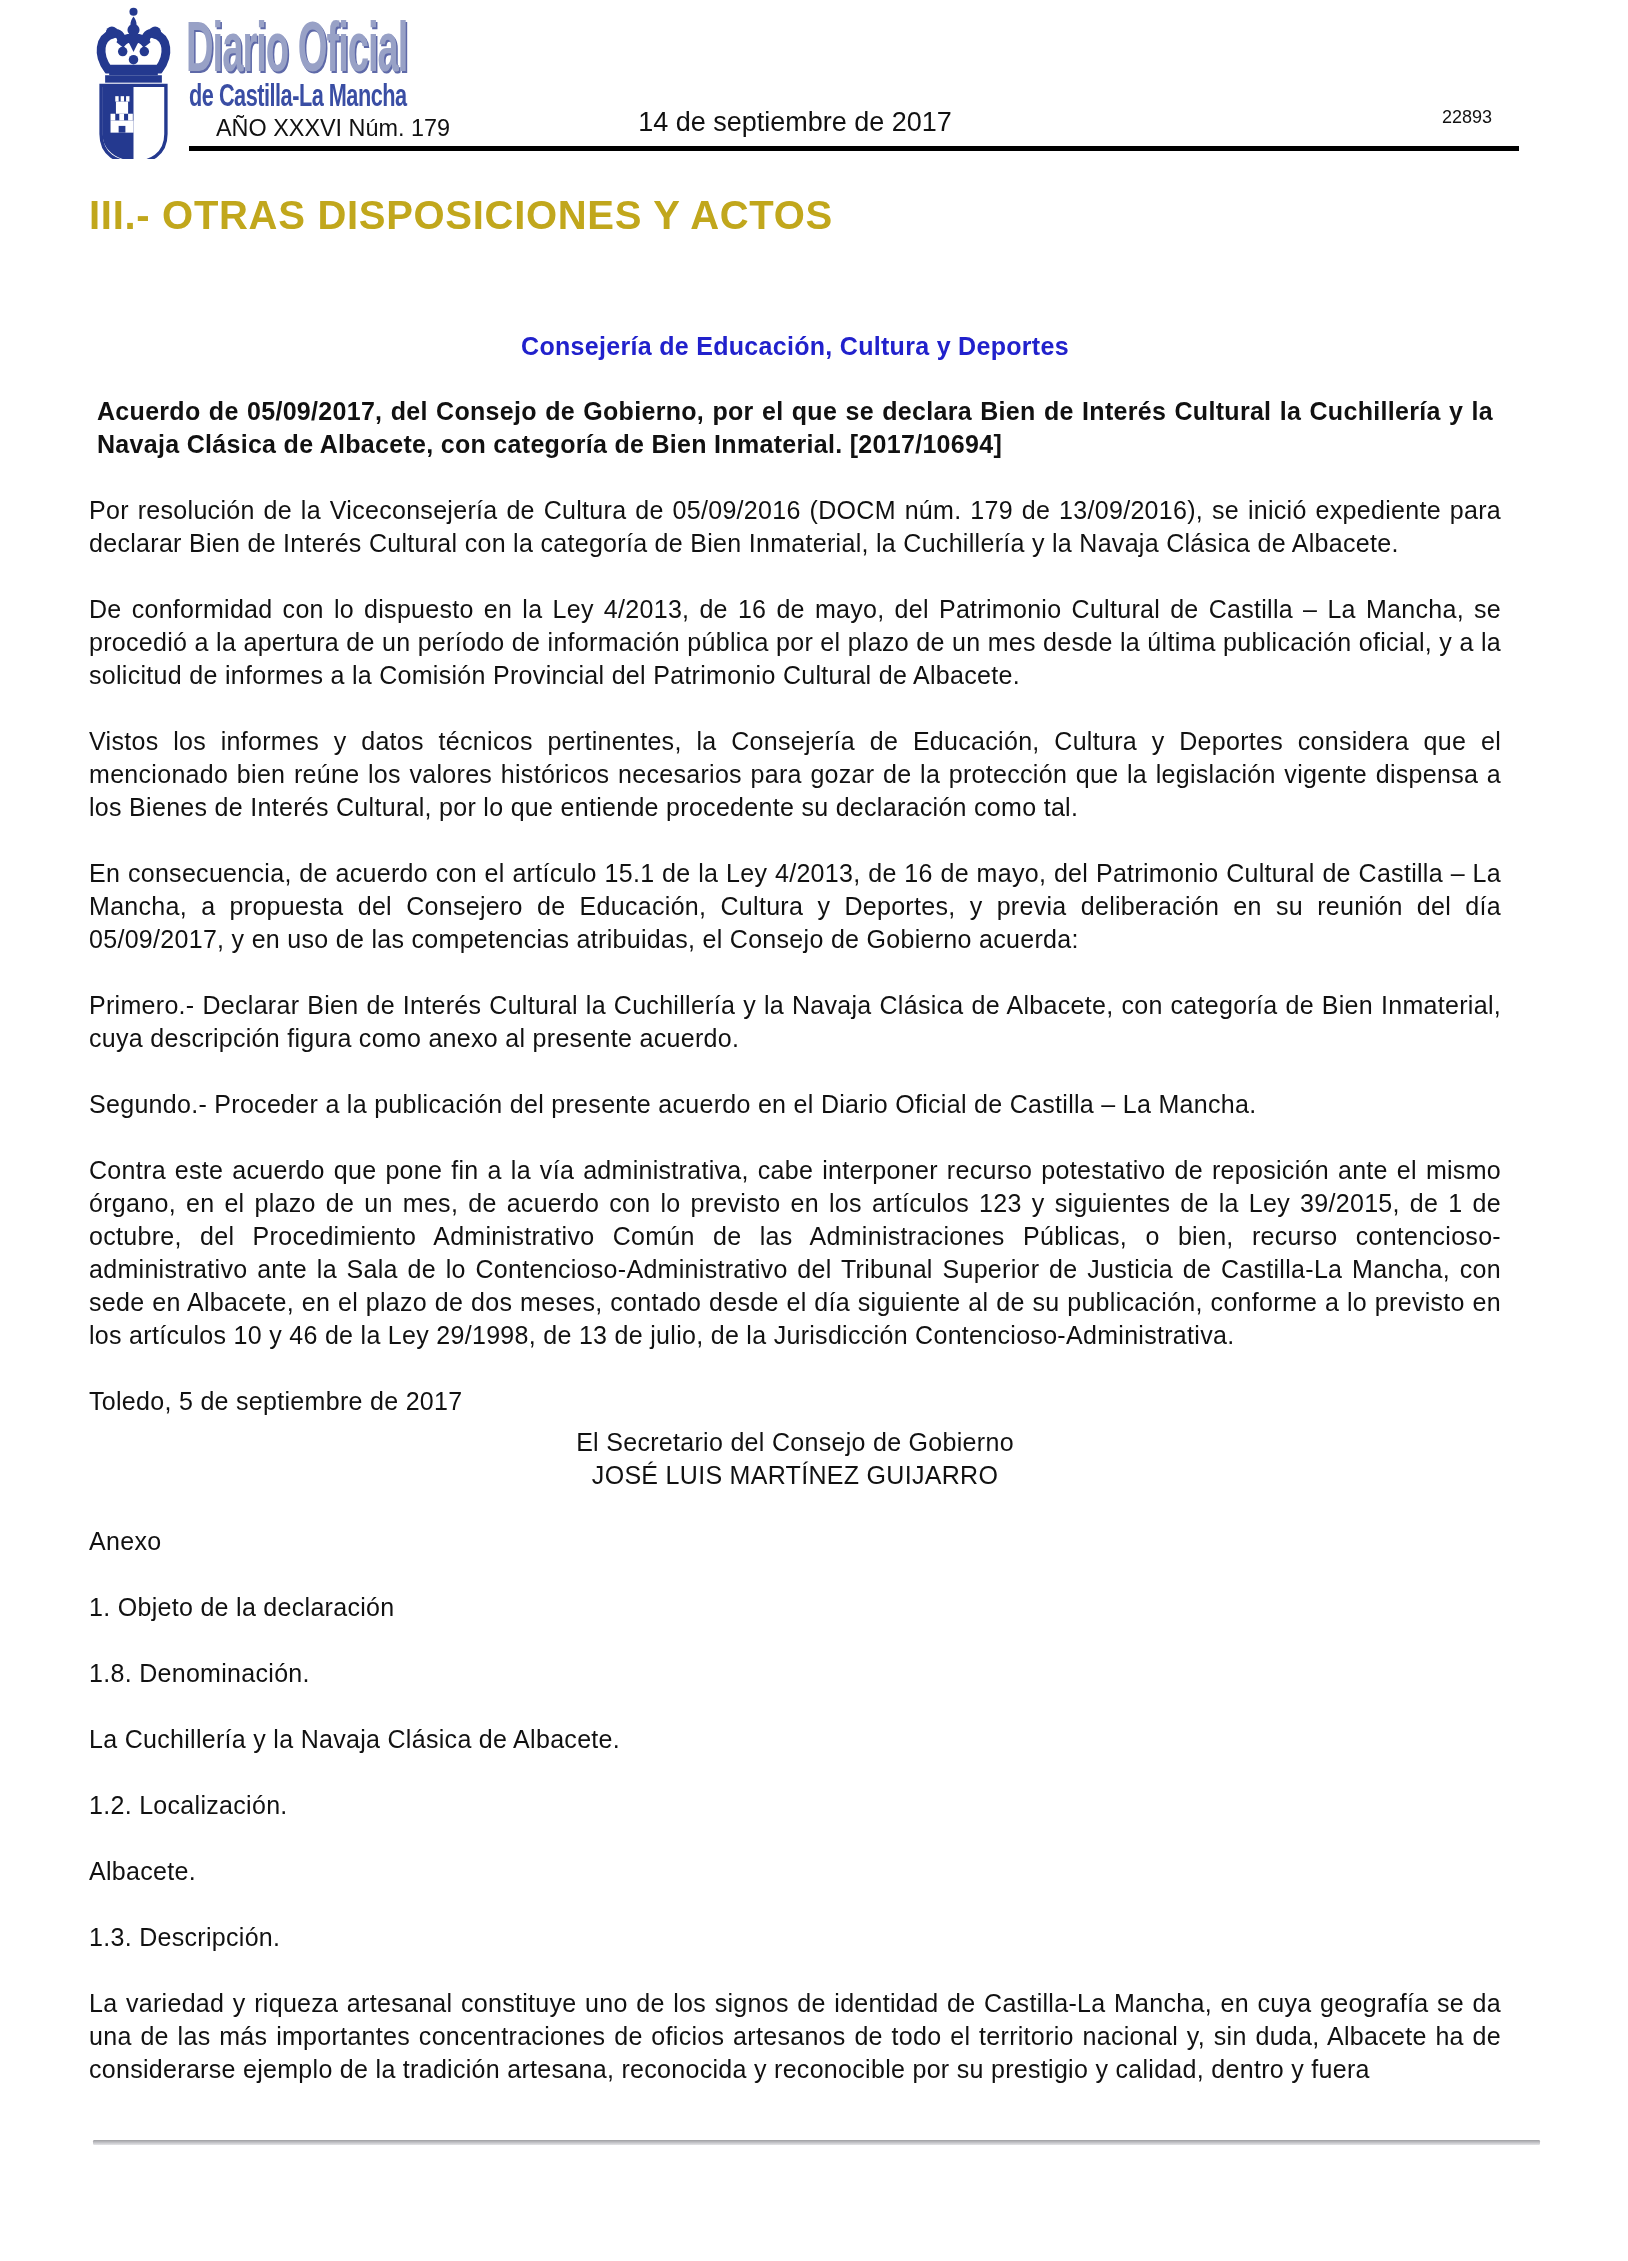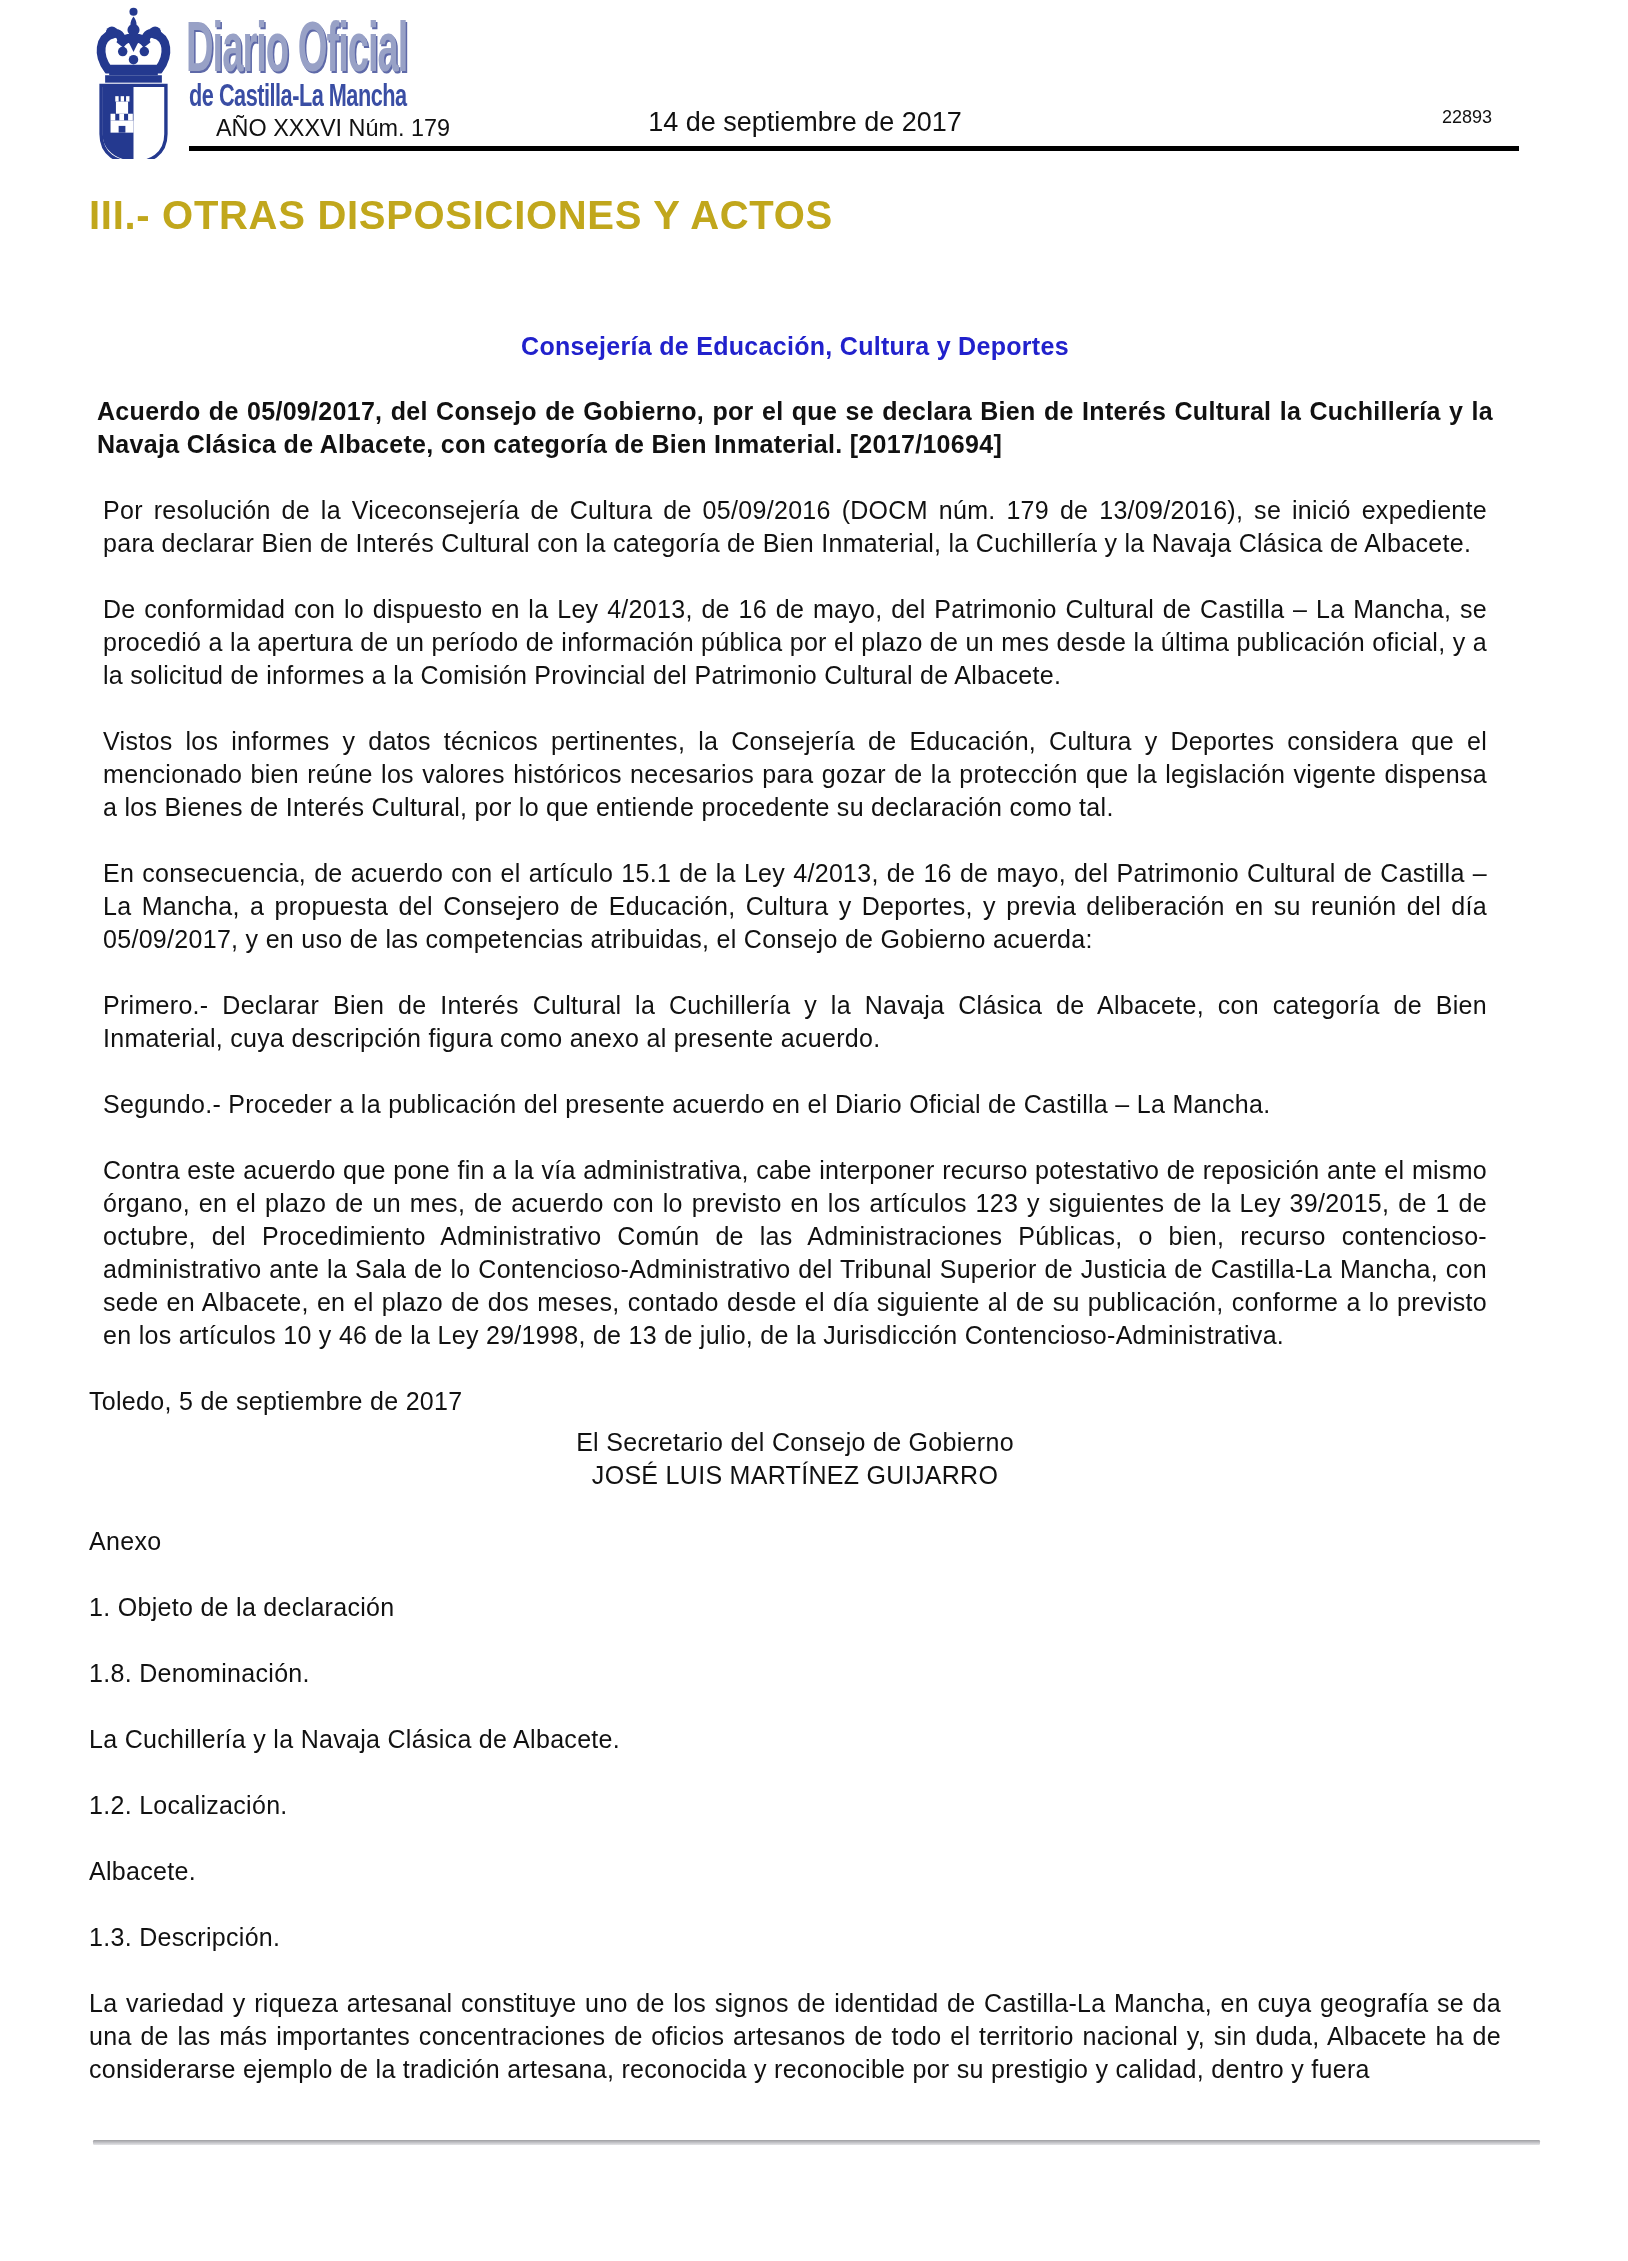--- a/index.html
+++ b/index.html
@@ -29,21 +29,21 @@
     font-size:31px; font-weight:700; line-height:1;
     color:#3A4EA4;
     transform:scaleX(0.70); transform-origin:0 0;
     letter-spacing:-0.7px; white-space:nowrap;
   }
   .logo-edition {
     position:absolute; left:216px; top:115px;
     font-size:23.4px; color:#111111; white-space:nowrap;
   }
   .header-date {
-    position:absolute; left:10px; top:107px; width:100%;
+    position:absolute; left:0; top:107px; width:100%;
     text-align:center; font-size:27px; color:#111111;
   }
   .header-page-number {
     position:absolute; right:98px; top:107px;
     font-size:18px; color:#111111;
   }
   .header-rule {
     position:absolute; left:189px; right:71px; top:146px;
     height:4.7px; background:#000000;
   }
@@ -59,21 +59,21 @@
     margin:0; text-align:left;
     font-size:40px; font-weight:700; line-height:1;
     letter-spacing:0.7px;
     color:#C1A71C;
   }
   .department {
     margin:95px 0 0; text-align:center;
     font-weight:700; color:#2121CC;
   }
   .article-heading { margin:32px 8px 0; font-weight:700; }
-  .body-par  { margin:33px 14px 0; }
+  .body-par  { margin:33px 0 0; }
   .place-date { margin:33px 0 8px; text-align:left; }
   .signature { margin:8px 0 0; text-align:center; }
   .annex-line { margin:33px 0 0; }
 
   .footer-rule {
     position:absolute; left:93px; right:50px; top:2140px;
     height:4.7px; border-radius:1.3px;
     background:linear-gradient(180deg,#9f9fa3 0%,#c9c9cd 60%,#e4e4e7 100%);
   }
 </style>

